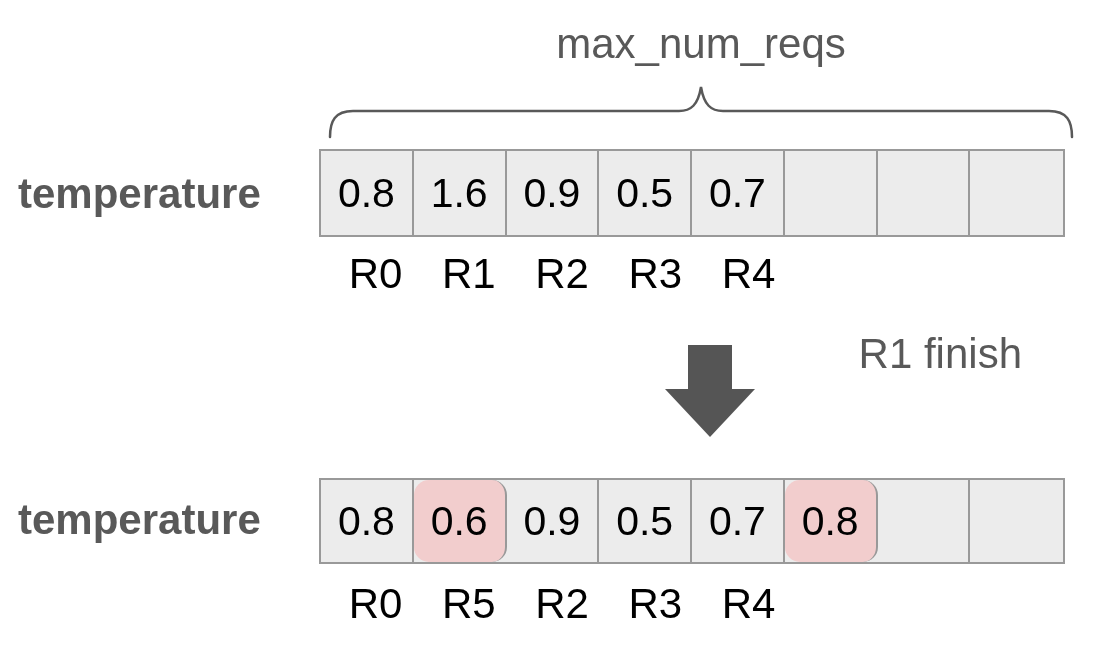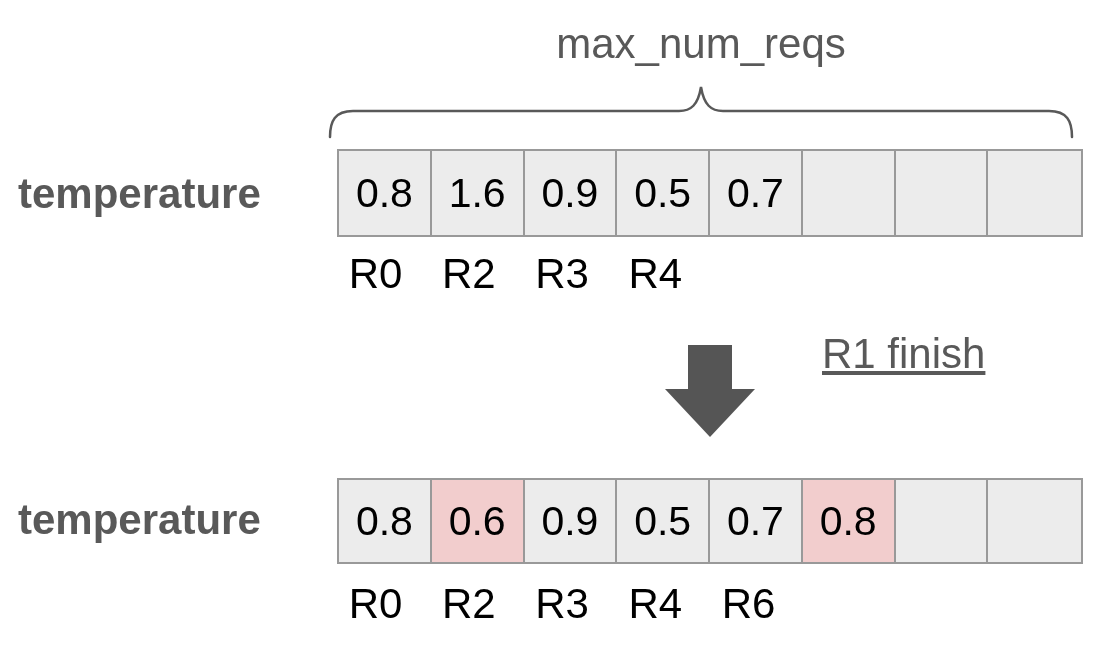--- a/index.html
+++ b/index.html
@@ -41,41 +41,41 @@
     width: 300px;
     font-size: 42px;
     line-height: 48px;
     text-align: left;
     font-weight: bold;
   }
   .row-label-top { top: 170px; }
   .row-label-bottom { top: 496px; }
   .array-row {
     position: absolute;
-    left: 337px;
+    left: 319px;
     width: 746px;
     display: grid;
     grid-template-columns: repeat(8, 1fr);
     border: 2px solid var(--cell-border, #999999);
     box-sizing: border-box;
     background: var(--cell-fill, #ececec);
   }
   .array-top { top: 149px; height: 88px; }
   .array-bottom { top: 478px; height: 86px; }
   .cell {
     border-right: 2px solid var(--cell-border, #999999);
     display: flex;
     align-items: center;
     justify-content: center;
     font-size: 41px;
     color: var(--text-black, #000000);
     background: var(--cell-fill, #ececec);
   }
   .cell:last-child { border-right: none; }
-  .cell.highlight { background: var(--highlight-fill, #f2cdcd); }
+  .cell.highlight { background: var(--highlight-fill, #f2cdcd); border-radius: 15px; }
   .labels-row {
     position: absolute;
     left: 329px;
     width: 746px;
     display: grid;
     grid-template-columns: repeat(8, 1fr);
   }
   .labels-top { top: 250px; }
   .labels-bottom { top: 580px; }
   .rlabel {
@@ -86,27 +86,26 @@
   }
   .arrow-svg {
     position: absolute;
     left: 665px;
     top: 345px;
     width: 90px;
     height: 92px;
   }
   .transition-text {
     position: absolute;
-    left: 822px;
+    left: 772px;
     top: 324px;
     width: 250px;
-    text-align: left;
+    text-align: right;
     font-size: 42px;
     line-height: 59px;
-    text-decoration: underline;
   }
 </style>
 </head>
 <body>
 
 <div class="canvas">
 
   <div class="brace-label gray-text">max_num_reqs</div>
 
   <svg class="brace-svg" viewBox="0 0 748 58" aria-hidden="true">
@@ -121,20 +120,21 @@
     <div class="cell">0.9</div>
     <div class="cell">0.5</div>
     <div class="cell">0.7</div>
     <div class="cell"></div>
     <div class="cell"></div>
     <div class="cell"></div>
   </div>
 
   <div class="labels-row labels-top">
     <div class="rlabel">R0</div>
+    <div class="rlabel">R1</div>
     <div class="rlabel">R2</div>
     <div class="rlabel">R3</div>
     <div class="rlabel">R4</div>
     <div class="rlabel"></div>
     <div class="rlabel"></div>
     <div class="rlabel"></div>
   </div>
 
   <svg class="arrow-svg" viewBox="0 0 90 92" aria-hidden="true">
     <polygon points="23,0 67,0 67,44 90,44 45,92 0,44 23,44" fill="#555555"></polygon>
@@ -152,21 +152,21 @@
     <div class="cell">0.9</div>
     <div class="cell">0.5</div>
     <div class="cell">0.7</div>
     <div class="cell highlight">0.8</div>
     <div class="cell"></div>
     <div class="cell"></div>
   </div>
 
   <div class="labels-row labels-bottom">
     <div class="rlabel">R0</div>
+    <div class="rlabel">R5</div>
     <div class="rlabel">R2</div>
     <div class="rlabel">R3</div>
     <div class="rlabel">R4</div>
-    <div class="rlabel">R6</div>
     <div class="rlabel"></div>
     <div class="rlabel"></div>
   </div>
 
 </div>
 
 </body></html>

